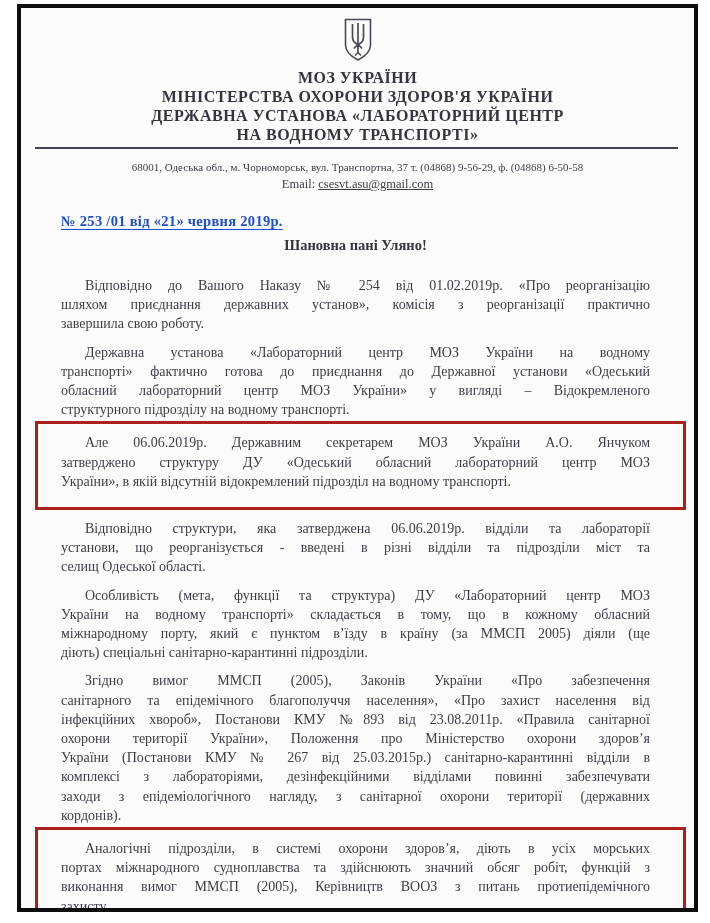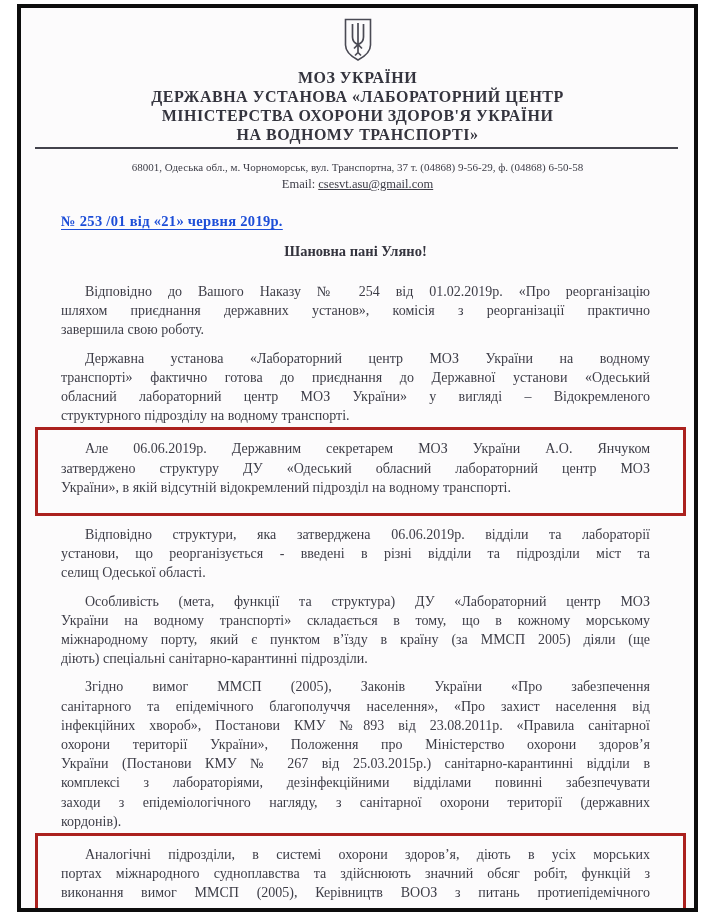--- a/index.html
+++ b/index.html
@@ -56,21 +56,21 @@
   }
   .recipient {
     margin-top: 3px;
     margin-left: 294px;
     font-size: 14.5px;
     font-weight: bold;
     line-height: 21px;
     color: #34343e;
   }
   .salutation {
-    margin-top: 13px;
+    margin-top: 7px;
     text-align: center;
     font-size: 14.5px;
     font-weight: bold;
     color: #34343e;
   }
   .letter-body { margin-top: 22px; font-size: 14px; }
   .para { margin: 1px 0; }
   .para .line { line-height: 19.2px; min-height: 19.2px; }
   .para .line.just { text-align: justify; text-align-last: justify; }
   .para .line.first { text-indent: 24px; margin-top: 9px; }
@@ -89,22 +89,22 @@
     <div class="head">
       <div class="emblem-wrap">
         <svg width="30" height="44" viewBox="0 0 30 44">
           <path d="M2.5,1.5 H27.5 V27 Q27.5,35.5 15,42 Q2.5,35.5 2.5,27 Z" fill="none" stroke="#4a4a54" stroke-width="1.6"></path>
           <path d="M9.5,6 V19 Q9.5,24.5 15,26.5 M20.5,6 V19 Q20.5,24.5 15,26.5
                    M15,5 V30 M11,30.5 L15,26.5 L19,30.5
                    M15,30 V34.5 L12,37.5 M15,34.5 L18,37.5" fill="none" stroke="#4a4a54" stroke-width="1.7"></path>
         </svg>
       </div>
       <div class="org-line first">МОЗ УКРАЇНИ</div>
+      <div class="org-line">МІНІСТЕРСТВА ОХОРОНИ ЗДОРОВ'Я УКРАЇНИ</div>
       <div class="org-line">ДЕРЖАВНА УСТАНОВА «ЛАБОРАТОРНИЙ ЦЕНТР</div>
-      <div class="org-line">МІНІСТЕРСТВА ОХОРОНИ ЗДОРОВ'Я УКРАЇНИ</div>
       <div class="org-line">НА ВОДНОМУ ТРАНСПОРТІ»</div>
       <hr class="head-divider">
       <div class="org-address">68001, Одеська обл., м. Чорноморськ, вул. Транспортна, 37 т. (04868) 9-56-29, ф. (04868) 6-50-58</div>
       <div class="org-email">
         <span>Email:</span>
         <span class="addr">csesvt.asu@gmail.com</span>
       </div>
     </div>
 
     <div class="content">
@@ -129,21 +129,21 @@
             <div class="line just">затверджено структуру ДУ «Одеський обласний лабораторний центр МОЗ</div>
             <div class="line">України», в якій відсутній відокремлений підрозділ на водному транспорті.</div>
           </div>
           <div class="para">
             <div class="line first just">Відповідно структури, яка затверджена 06.06.2019р. відділи та лабораторії</div>
             <div class="line just">установи, що реорганізується - введені в різні відділи та підрозділи міст та</div>
             <div class="line">селищ Одеської області.</div>
           </div>
           <div class="para">
             <div class="line first just">Особливість (мета, функції та структура) ДУ «Лабораторний центр МОЗ</div>
-            <div class="line just">України на водному транспорті» складається в тому, що в кожному морському</div>
+            <div class="line just">України на водному транспорті» складається в тому, що в кожному обласний</div>
             <div class="line just">міжнародному порту, який є пунктом в’їзду в країну (за ММСП 2005) діяли (ще</div>
             <div class="line">діють) спеціальні санітарно-карантинні підрозділи.</div>
           </div>
           <div class="para">
             <div class="line first just">Згідно вимог ММСП (2005), Законів України «Про забезпечення</div>
             <div class="line just">санітарного та епідемічного благополуччя населення», «Про захист населення від</div>
             <div class="line just">інфекційних хвороб», Постанови КМУ №893 від 23.08.2011р. «Правила санітарної</div>
             <div class="line just">охорони території України», Положення про Міністерство охорони здоров’я</div>
             <div class="line just">України (Постанови КМУ № 267 від 25.03.2015р.) санітарно-карантинні відділи в</div>
             <div class="line just">комплексі з лабораторіями, дезінфекційними відділами повинні забезпечувати</div>

